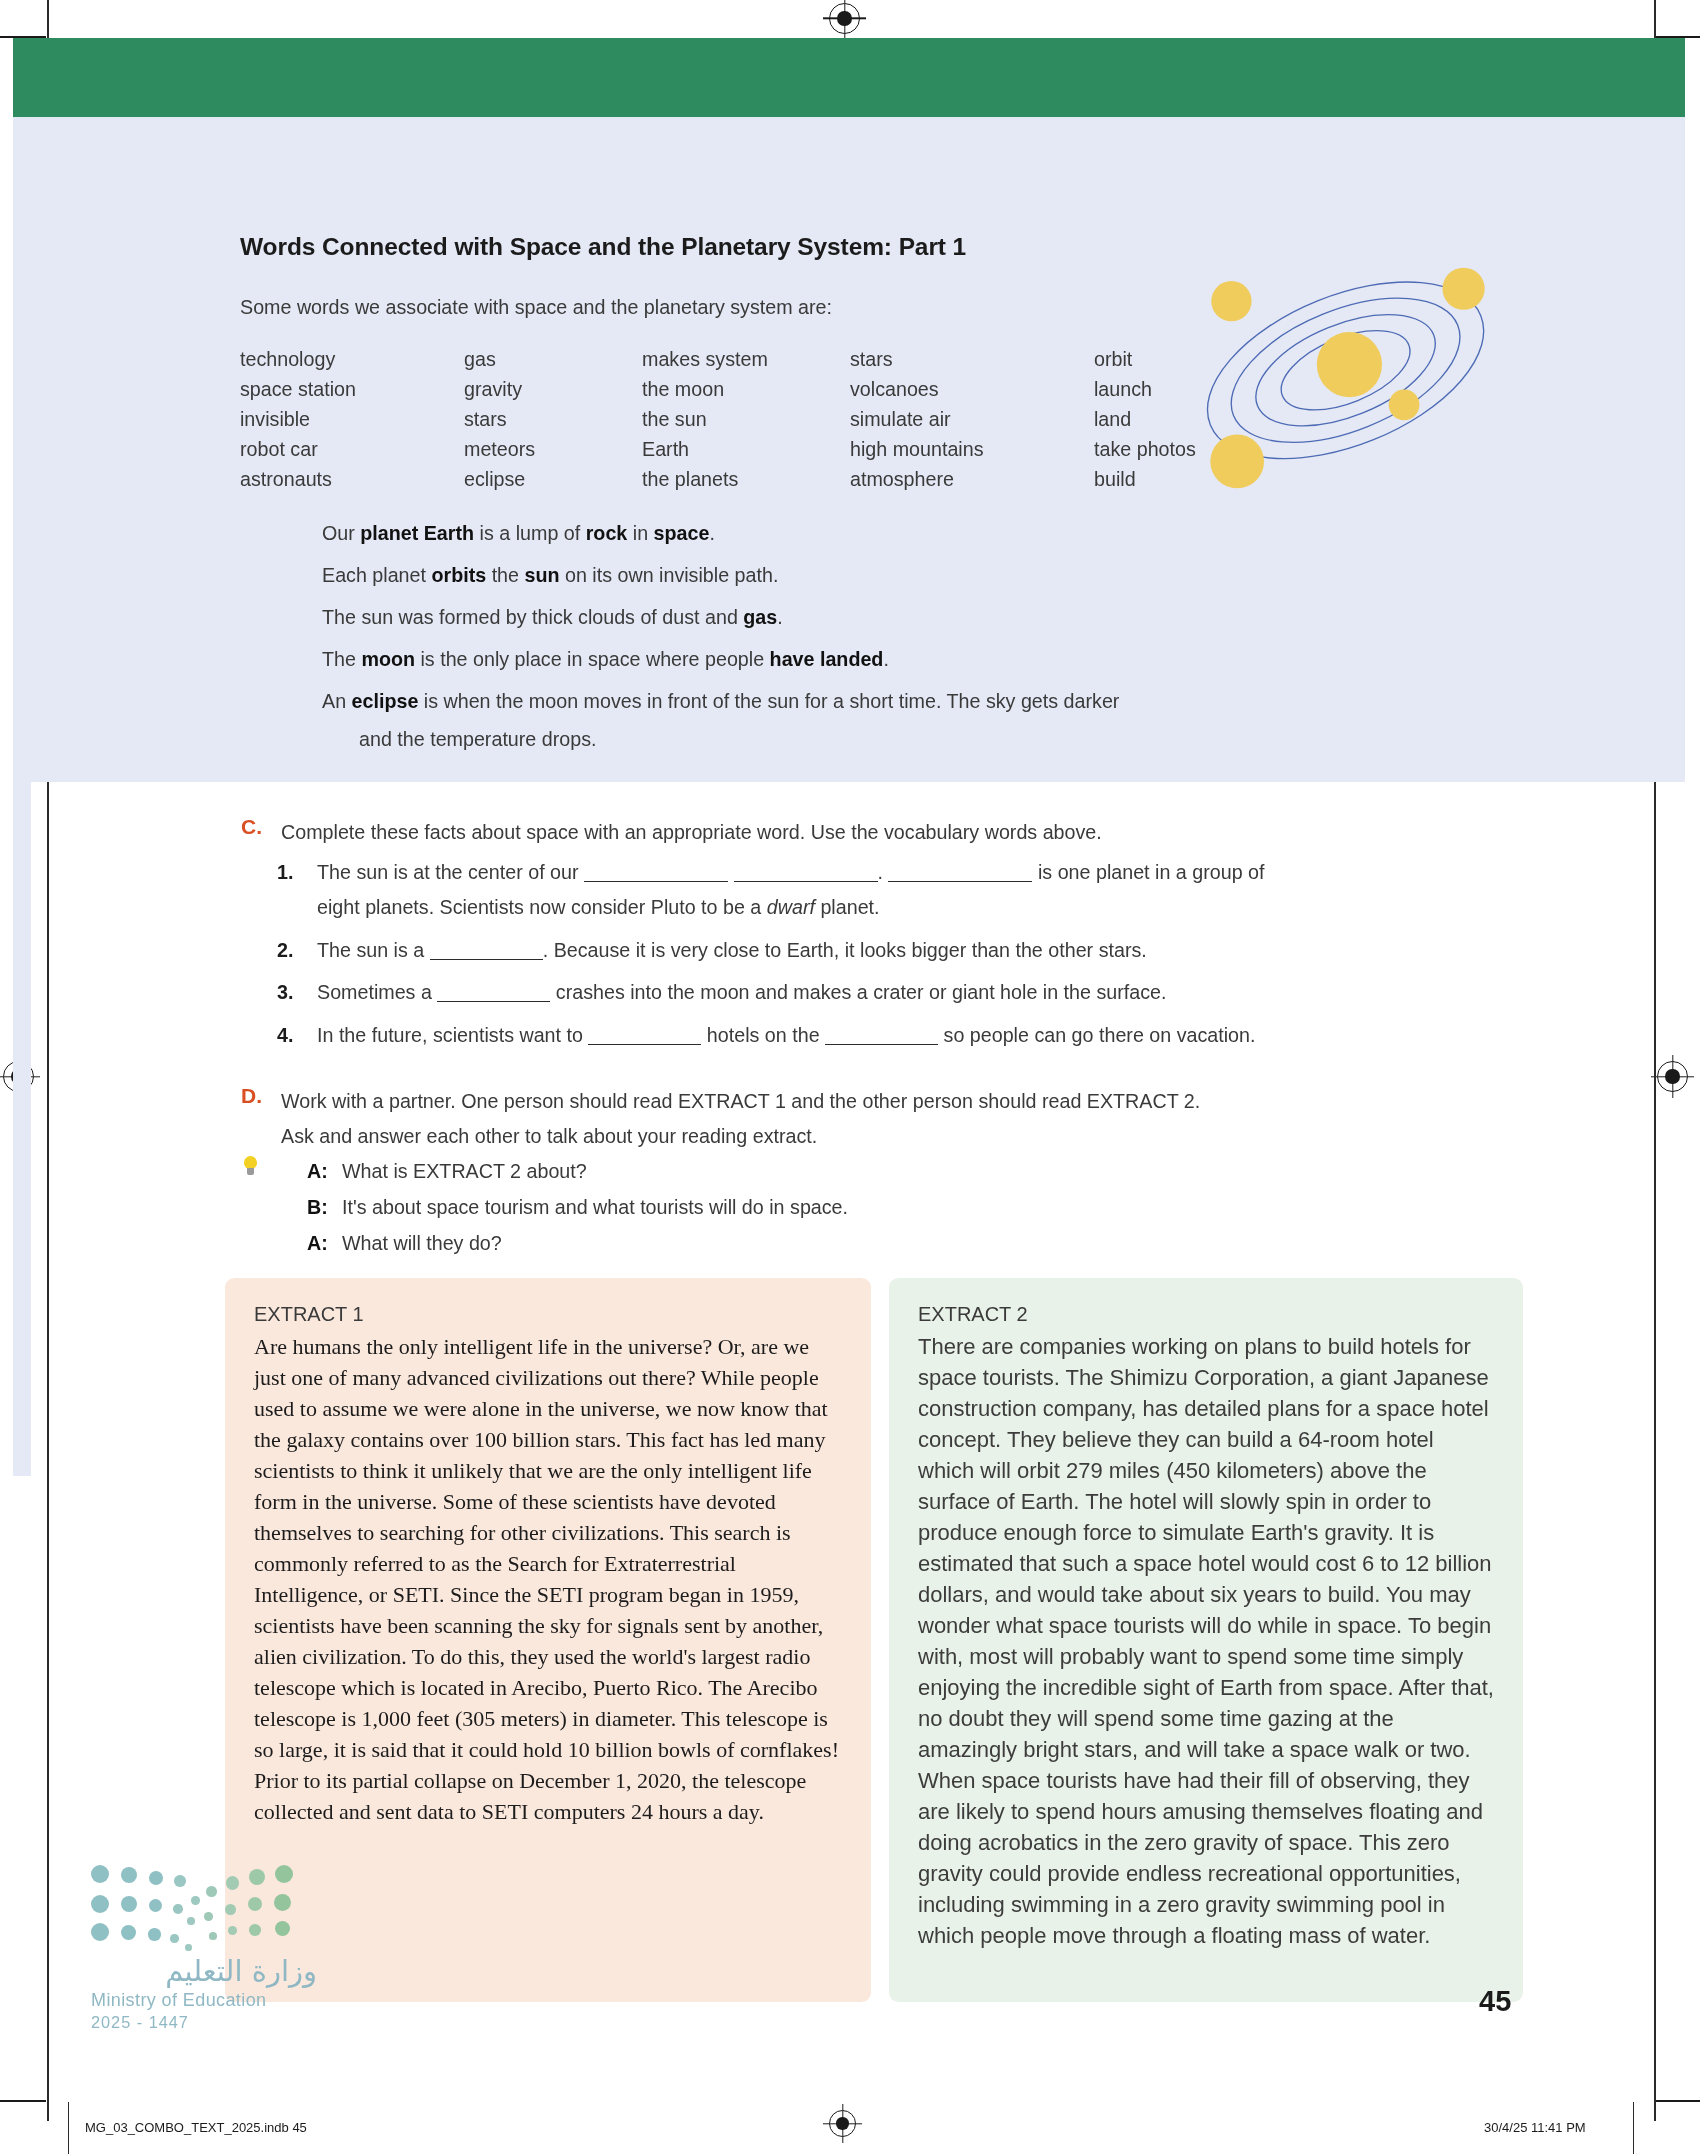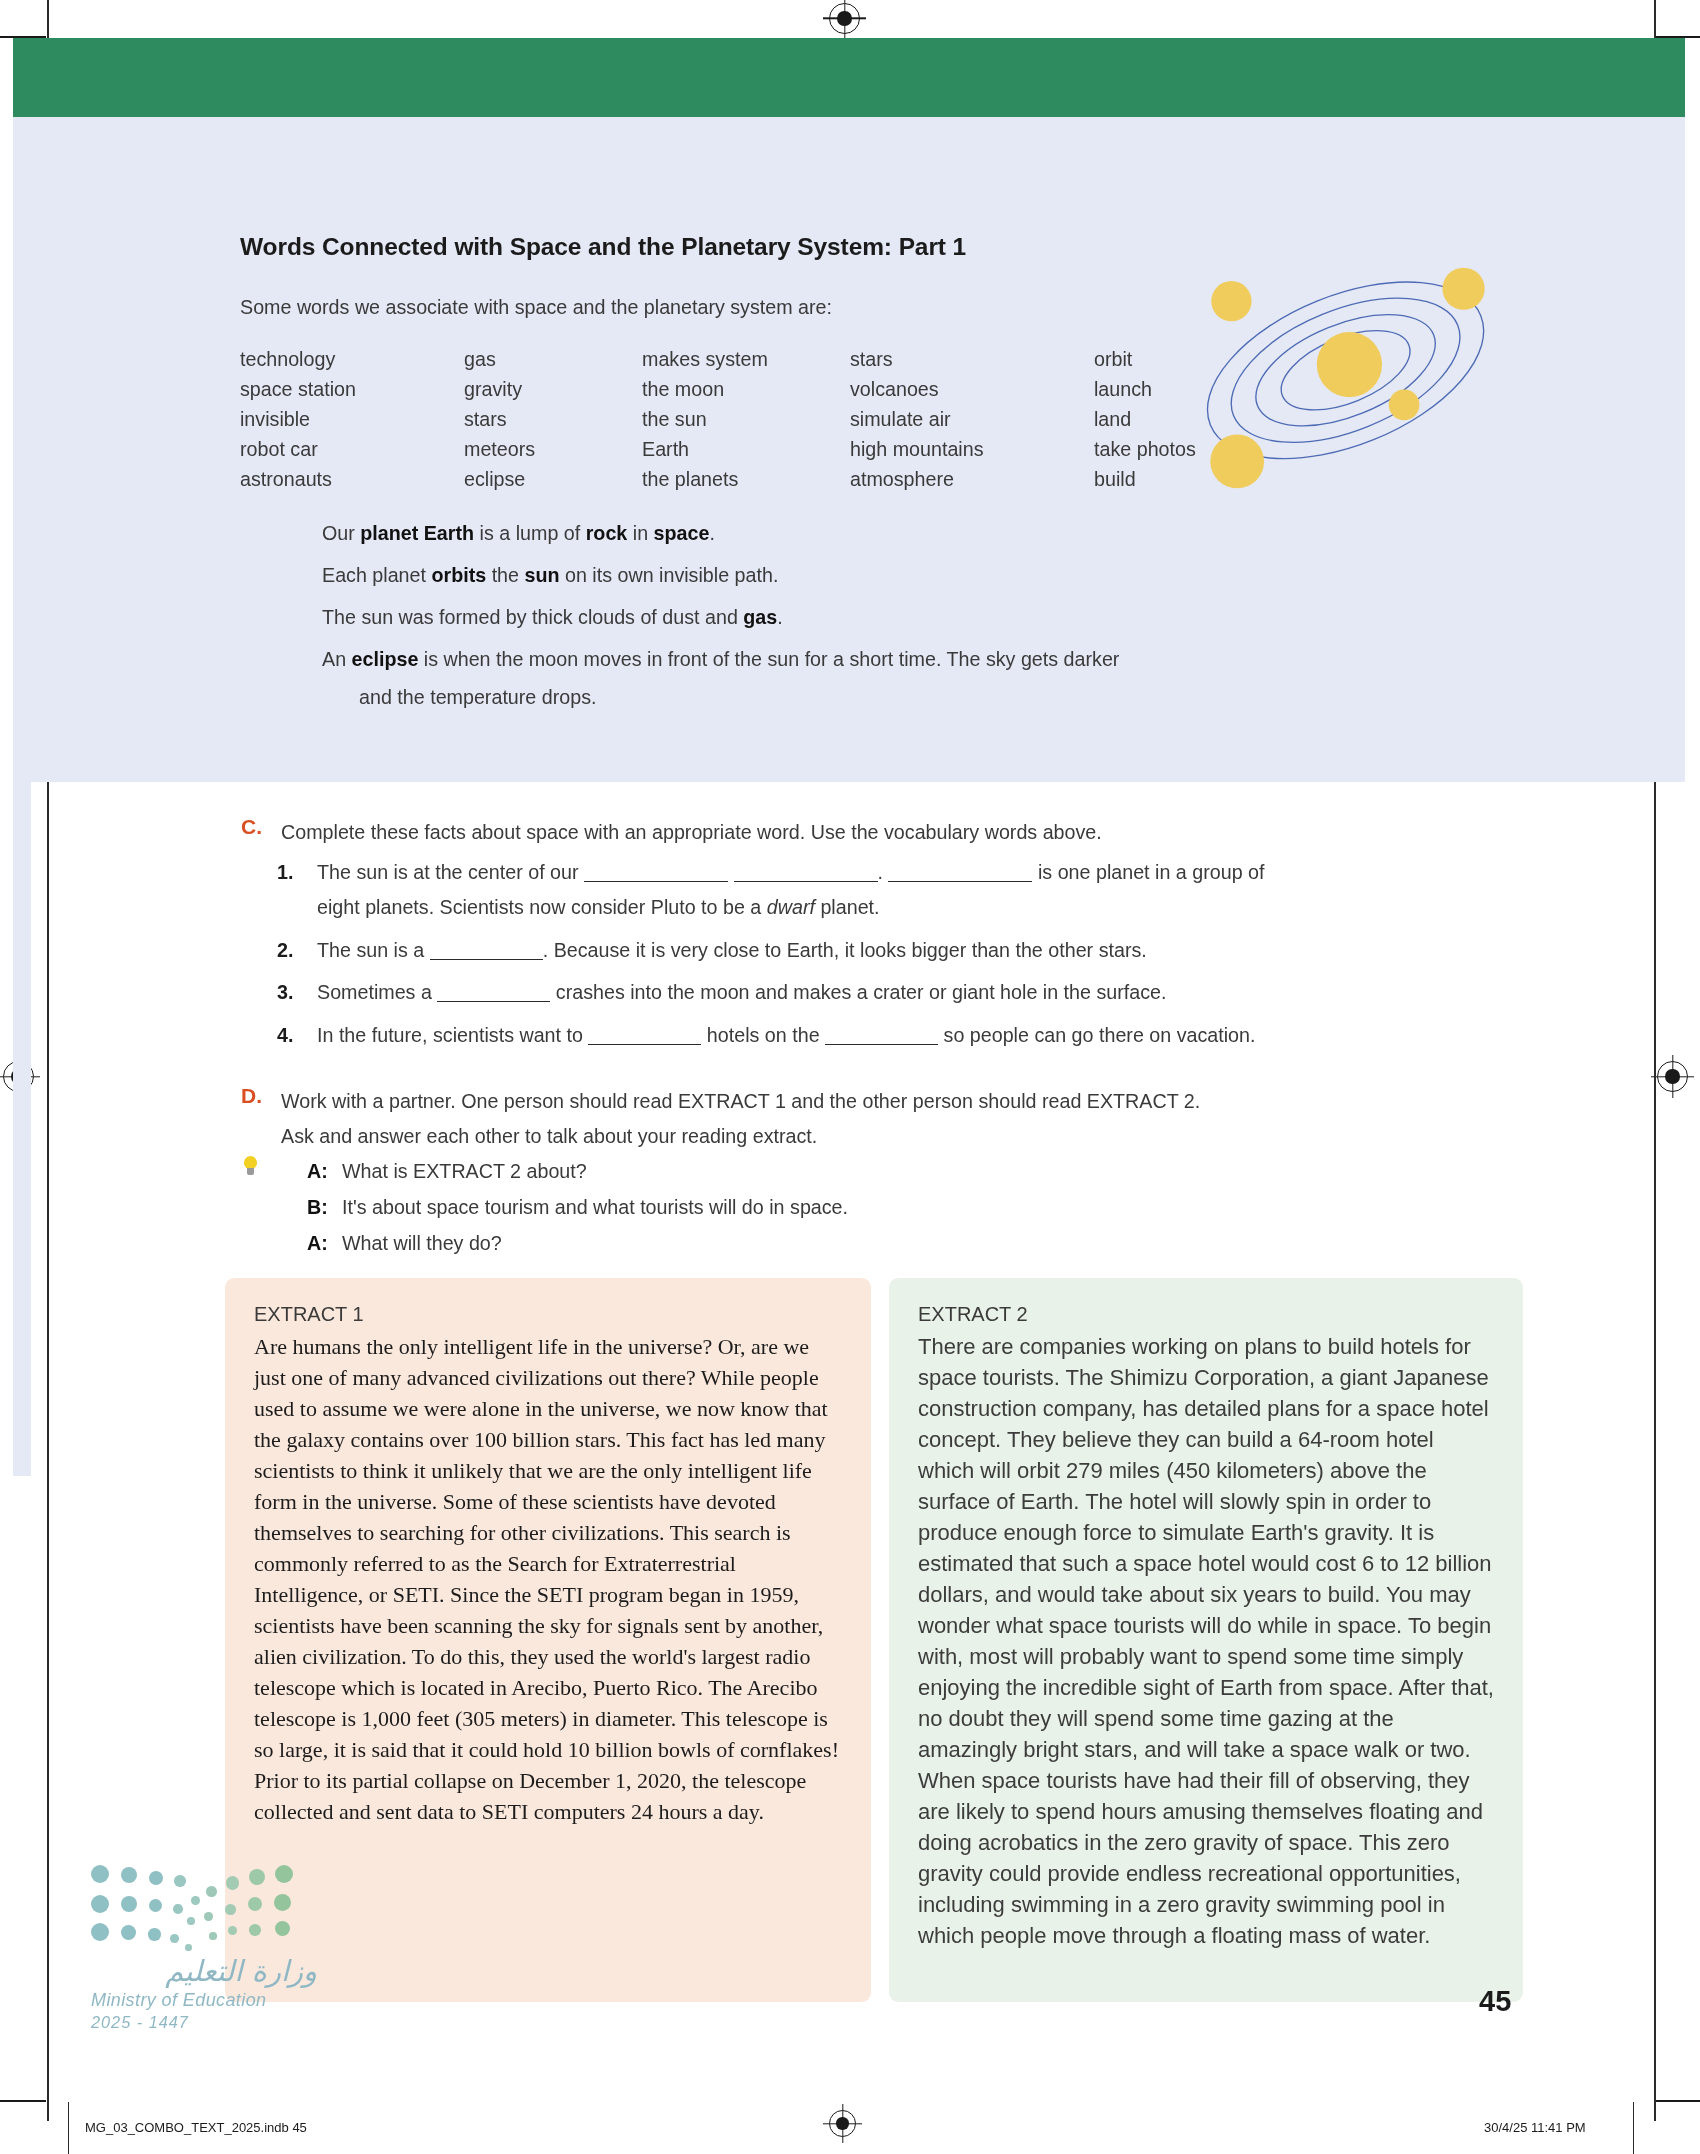--- a/index.html
+++ b/index.html
@@ -270,21 +270,20 @@
     line-height: 31px;
     color: #3c3c3c;
   }
 
   
   .moe {
     position: absolute;
     left: 91px;
     top: 1859px;
     width: 226px;
-    font-style: italic;
   }
   .moe-dots { position: relative; width: 216px; height: 91px; }
   .moe-dots span {
     position: absolute;
     border-radius: 50%;
     display: block;
   }
   .moe-arabic {
     margin-top: 3.8px;
     font-size: 29px;
@@ -422,20 +421,23 @@
 
 <div class="facts">
   <div class="fact-line">
     <span>Our </span><b>planet Earth</b><span> is a lump of </span><b>rock</b><span> in </span><b>space</b><span>.</span>
   </div>
   <div class="fact-line">
     <span>Each planet </span><b>orbits</b><span> the </span><b>sun</b><span> on its own invisible path.</span>
   </div>
   <div class="fact-line">
     <span>The sun was formed by thick clouds of dust and </span><b>gas</b><span>.</span>
+  </div>
+  <div class="fact-line">
+    <span>The </span><b>moon</b><span> is the only place in space where people </span><b>have landed</b><span>.</span>
   </div>
   <div class="fact-line">
     <span>An </span><b>eclipse</b><span> is when the moon moves in front of the sun for a short time. The sky gets darker</span>
   </div>
   <div class="fact-cont">and the temperature drops.</div>
 </div>
 
 <div class="ex-letter" style="left:241px;top:815px;">C.</div>
 <div class="ex-body" style="left:281px;top:815px;width:1249px;">
   <p>Complete these facts about space with an appropriate word. Use the vocabulary words above.</p>

